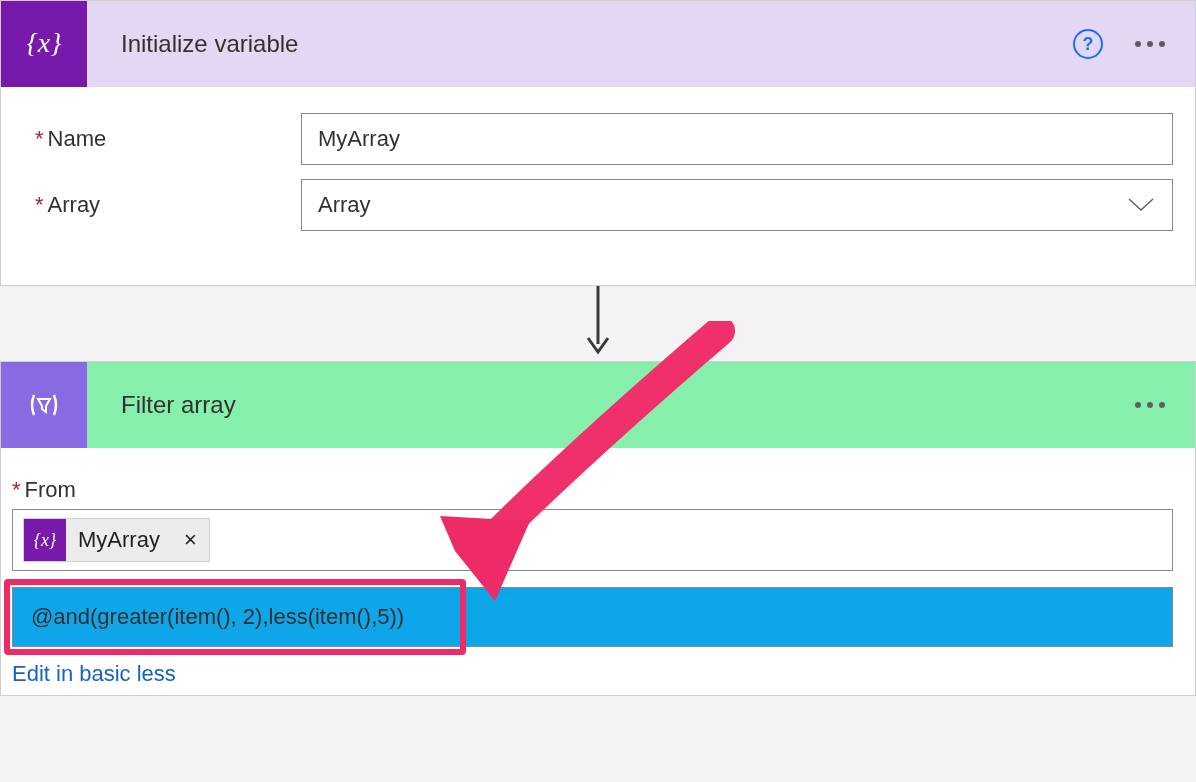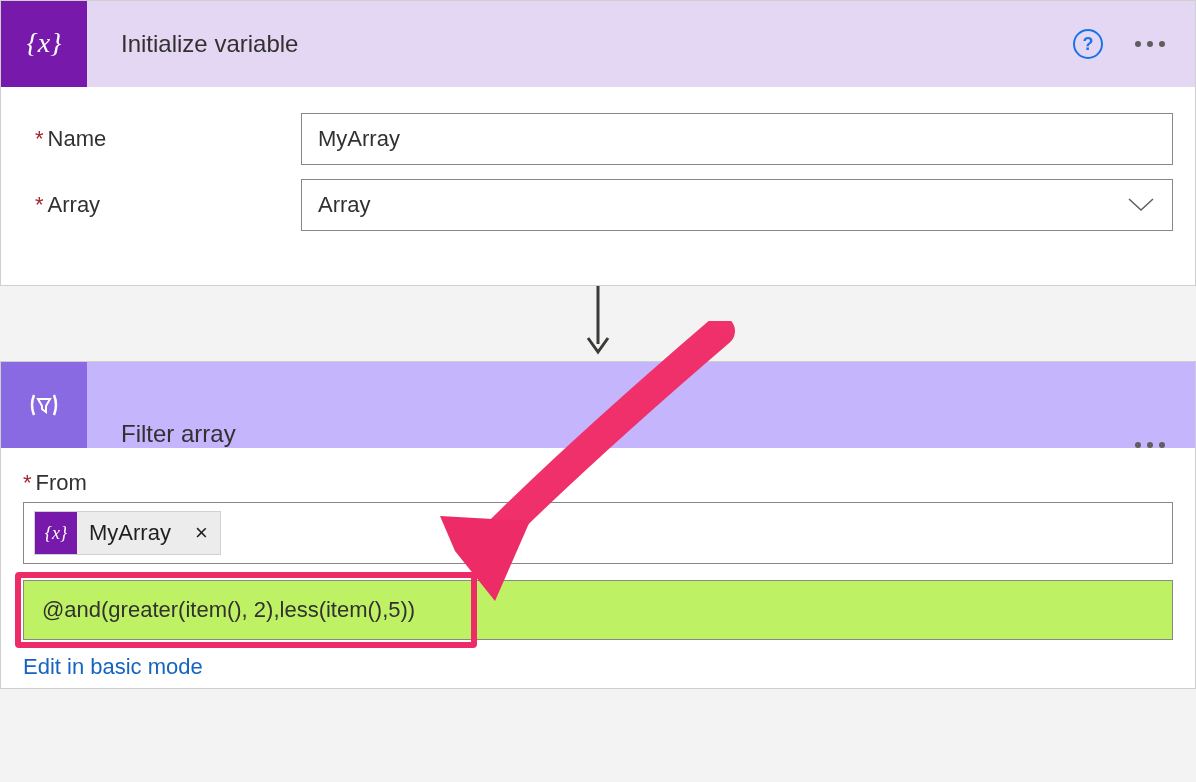--- a/index.html
+++ b/index.html
@@ -14,21 +14,21 @@
     background: #fff;
     border: 1px solid #cfcfcf;
   }
   .card-header {
     display: flex;
     align-items: center;
     min-height: 86px;
     padding-right: 24px;
   }
   .card-header.purple-dark { background: #e4d7f4; }
-  .card-header.purple-light { background: #c4b5fd; align-items: flex-end; }
+  .card-header.purple-light { background: #86efac; }
   .icon-box {
     width: 86px;
     height: 86px;
     display: flex;
     align-items: center;
     justify-content: center;
     flex-shrink: 0;
   }
   .icon-box.dark { background: #7719aa; }
   .icon-box.light { background: #8a6ae2; }
@@ -76,21 +76,21 @@
     position: absolute;
     right: 18px; top: 50%; transform: translateY(-50%);
     pointer-events: none;
   }
   .connector {
     height: 75px;
     display:flex; align-items:flex-start; justify-content:center;
     position: relative;
   }
   .card2 { margin-top: 0; }
-  .body2 { padding: 14px 22px 8px 22px; }
+  .body2 { padding: 14px 22px 8px 11px; margin-top: 7px; }
   .label-from {
     font-size: 22px; color:#323130; margin: 8px 0 6px 0;
   }
   .token-row {
     border: 1px solid #8a8886;
     padding: 8px 10px;
     display:flex; align-items:center;
   }
   .token-chip {
     display:inline-flex; align-items:center;
@@ -108,21 +108,21 @@
   .expr-row-wrap {
     position: relative;
     margin-top: 16px;
   }
   .expr-input {
     width: 100%;
     border: 1px solid #8a8886;
     font-size: 22px;
     padding: 16px 18px;
     font-family: inherit;
-    background: #bef264;
+    background: #0ea5e9;
     color: #323130;
   }
   .highlight-box {
     position: absolute;
     left: -8px; top: -8px;
     width: 462px;
     height: calc(100% + 16px);
     border: 6px solid #ec2b67;
     border-radius: 4px;
     pointer-events: none;
@@ -212,21 +212,21 @@
           </div>
           <span class="token-label">MyArray</span>
           <span class="token-x">×</span>
         </div>
       </div>
       <div class="expr-row-wrap">
         <input class="expr-input" value="@and(greater(item(), 2),less(item(),5))" style="">
         <div class="highlight-box"></div>
       </div>
       <div class="link-row">
-        <a href="#" class="link">Edit in basic mode</a>
+        <a href="#" class="link">Edit in basic less</a>
       </div>
     </div>
   </div>
 
   <svg class="arrow-annotation" style="left:420px; top:-40px;" width="320" height="300" viewBox="0 0 320 300">
     <defs>
       <linearGradient id="g" x1="0" y1="0" x2="1" y2="1">
         <stop offset="0%" stop-color="#f4356f"></stop>
         <stop offset="100%" stop-color="#ec2b67"></stop>
       </linearGradient>

